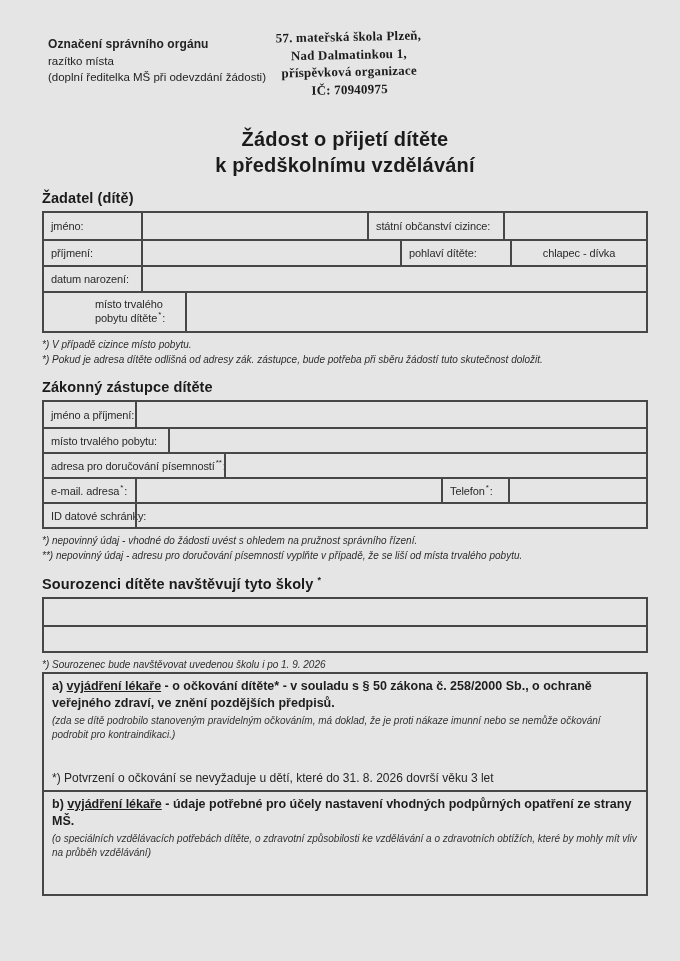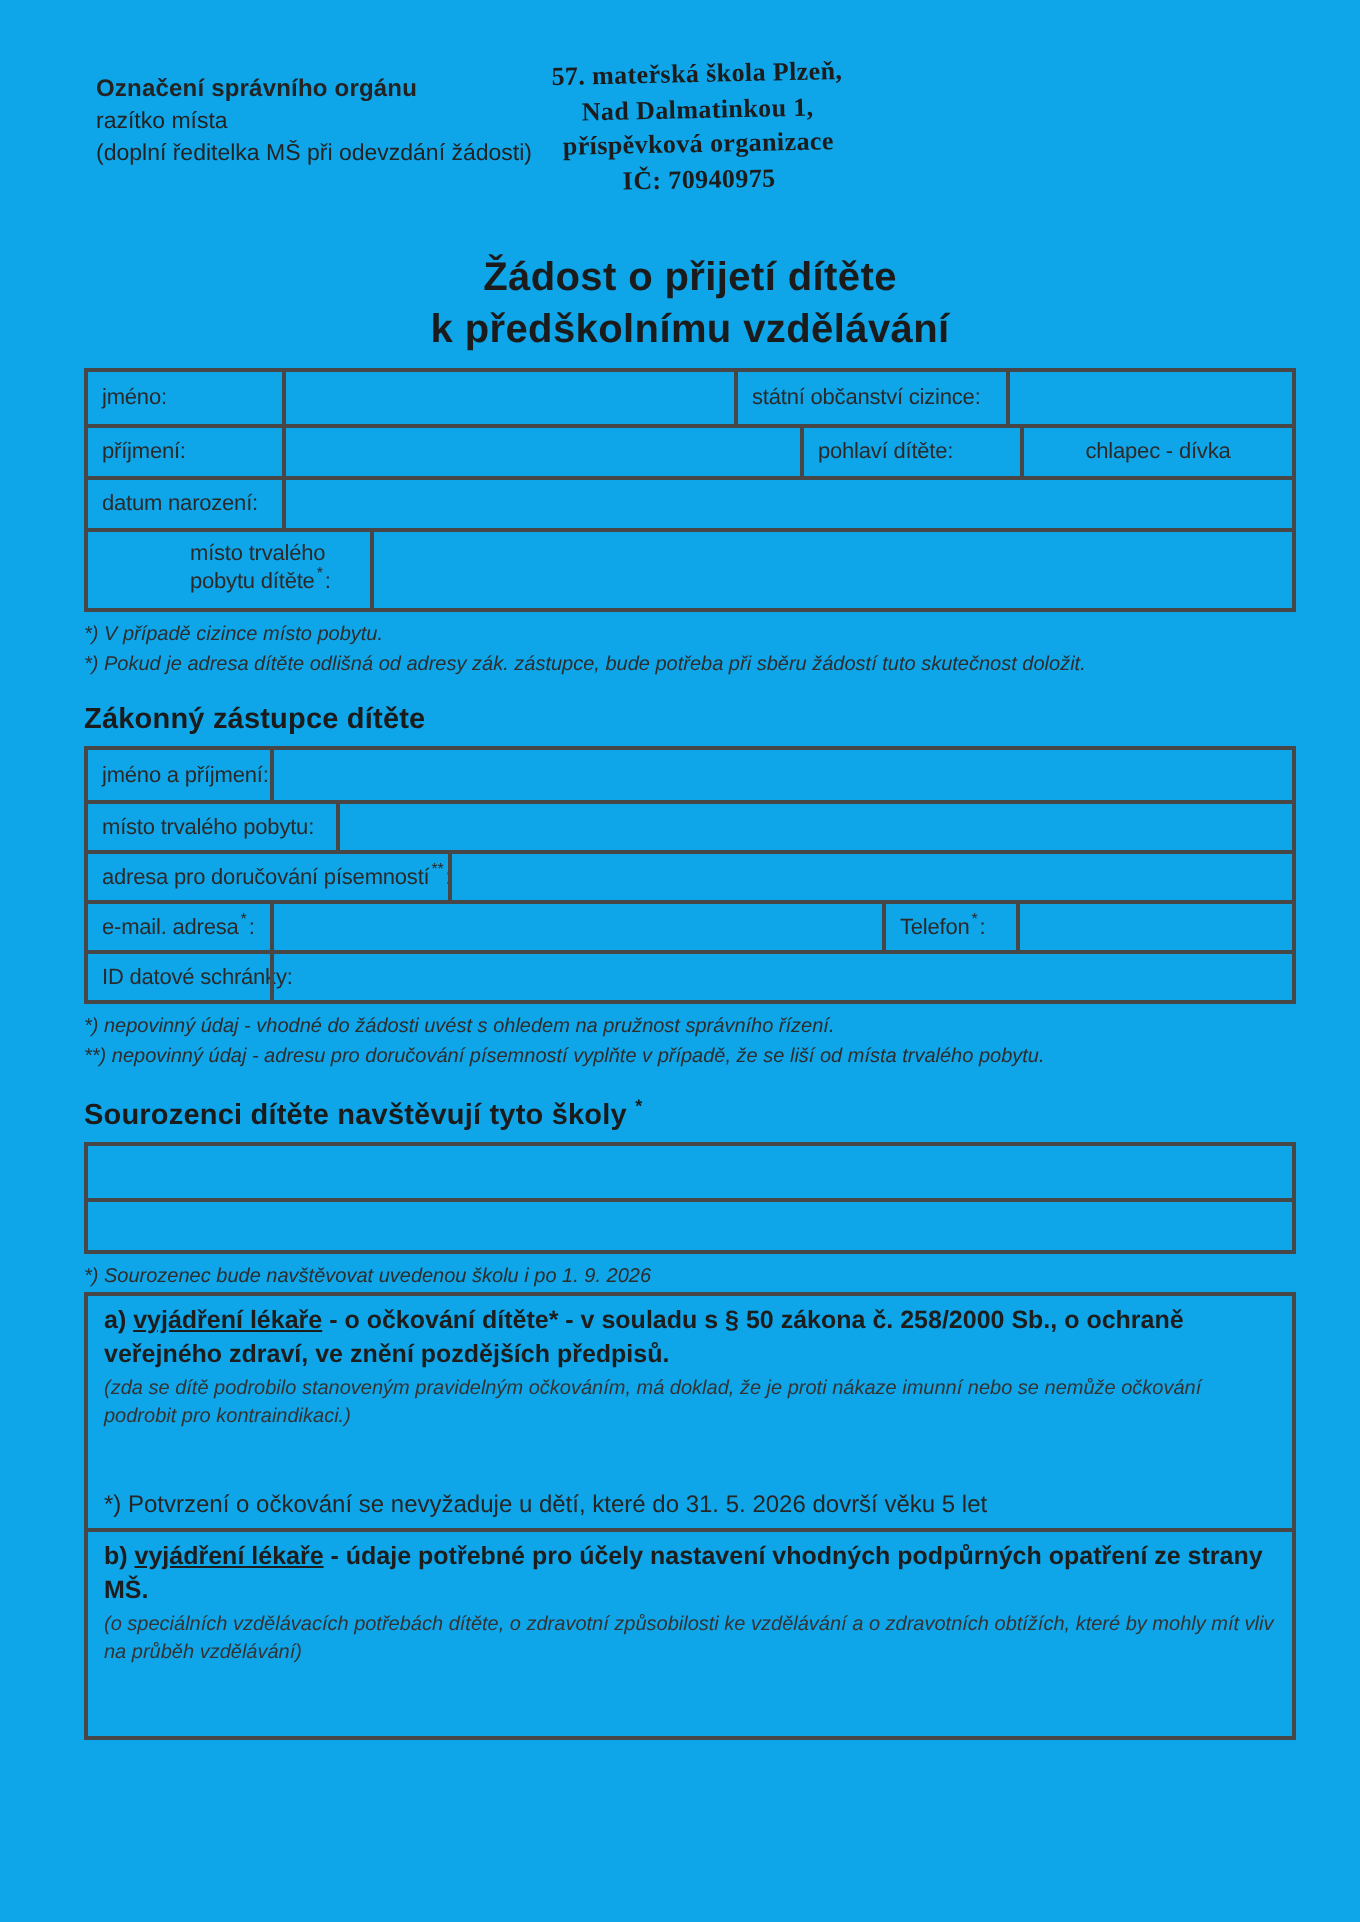--- a/index.html
+++ b/index.html
@@ -1,21 +1,21 @@
 <!DOCTYPE html>
 <html><head>
 <meta charset="utf-8">
 <style>
   * { margin: 0; padding: 0; box-sizing: border-box; }
   html, body { background: #ffffff; }
   body { font-family: "Liberation Sans", sans-serif; color: #222; }
   .page {
     position: relative;
     width: 680px; height: 961px;
-    background: #0ea5e9;
+    background: #e5e5e5;
     overflow: hidden;
     padding: 28px 32px 0 42px;
   }
   .content { width: 606px; }
 
   
   .header { position: relative; height: 88px; }
   .org-block { position: absolute; left: 6px; top: 8px; font-size: 11.5px; line-height: 1.4; color: #232323; }
   .org-block .b { font-weight: bold; font-size: 12px; letter-spacing: .1px; }
   .stamp {
@@ -94,20 +94,21 @@
         <div>příspěvková organizace</div>
         <div>IČ: 70940975</div>
       </div>
     </div>
 
     <div class="title">
       <div>Žádost o přijetí dítěte</div>
       <div>k předškolnímu vzdělávání</div>
     </div>
 
+    <div class="sec-h">Žadatel (dítě)</div>
     <div class="tbl t1">
       <div class="tr">
         <div class="td lbl w-c1">jméno:</div>
         <div class="td fill"></div>
         <div class="td lbl w-cit">státní občanství cizince:</div>
         <div class="td w-cit-in"></div>
       </div>
       <div class="tr">
         <div class="td lbl w-c1">příjmení:</div>
         <div class="td fill"></div>
@@ -176,21 +177,21 @@
     <div class="fnote">
       <div>*) Sourozenec bude navštěvovat uvedenou školu i po 1. 9. 2026</div>
     </div>
 
 
     <div class="doc-box a">
       <div class="doc-bold">
         <span>a) </span><span class="ul">vyjádření lékaře</span><span> - o očkování dítěte* - v souladu s § 50 zákona č. 258/2000 Sb., o ochraně veřejného zdraví, ve znění pozdějších předpisů.</span>
       </div>
       <div class="doc-note">(zda se dítě podrobilo stanoveným pravidelným očkováním, má doklad, že je proti nákaze imunní nebo se nemůže očkování podrobit pro kontraindikaci.)</div>
-      <div class="doc-foot">*) Potvrzení o očkování se nevyžaduje u dětí, které do 31. 5. 2026 dovrší věku 5 let</div>
+      <div class="doc-foot">*) Potvrzení o očkování se nevyžaduje u dětí, které do 31. 8. 2026 dovrší věku 3 let</div>
     </div>
 
     <div class="doc-box b">
       <div class="doc-bold">
         <span>b) </span><span class="ul">vyjádření lékaře</span><span> - údaje potřebné pro účely nastavení vhodných podpůrných opatření ze strany MŠ.</span>
       </div>
       <div class="doc-note">(o speciálních vzdělávacích potřebách dítěte, o zdravotní způsobilosti ke vzdělávání a o zdravotních obtížích, které by mohly mít vliv na průběh vzdělávání)</div>
     </div>
 
   </div>

